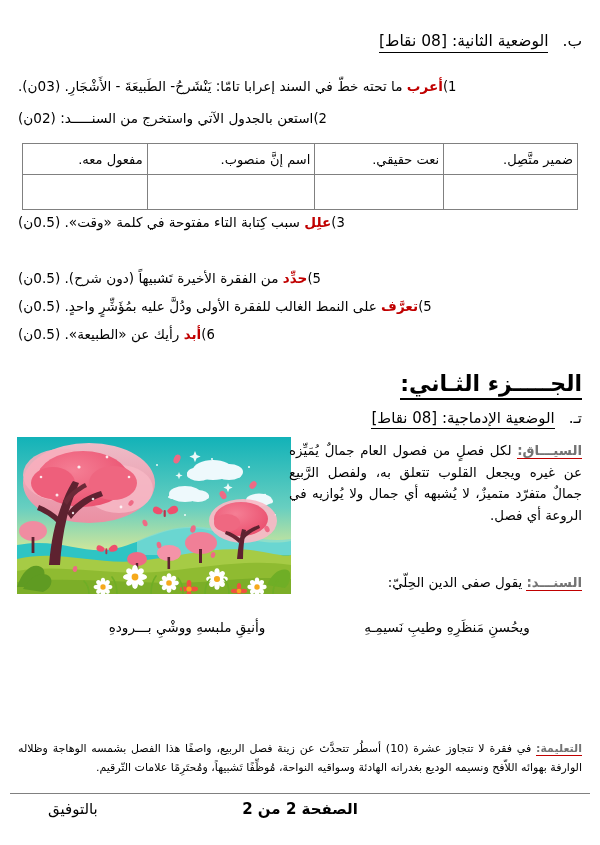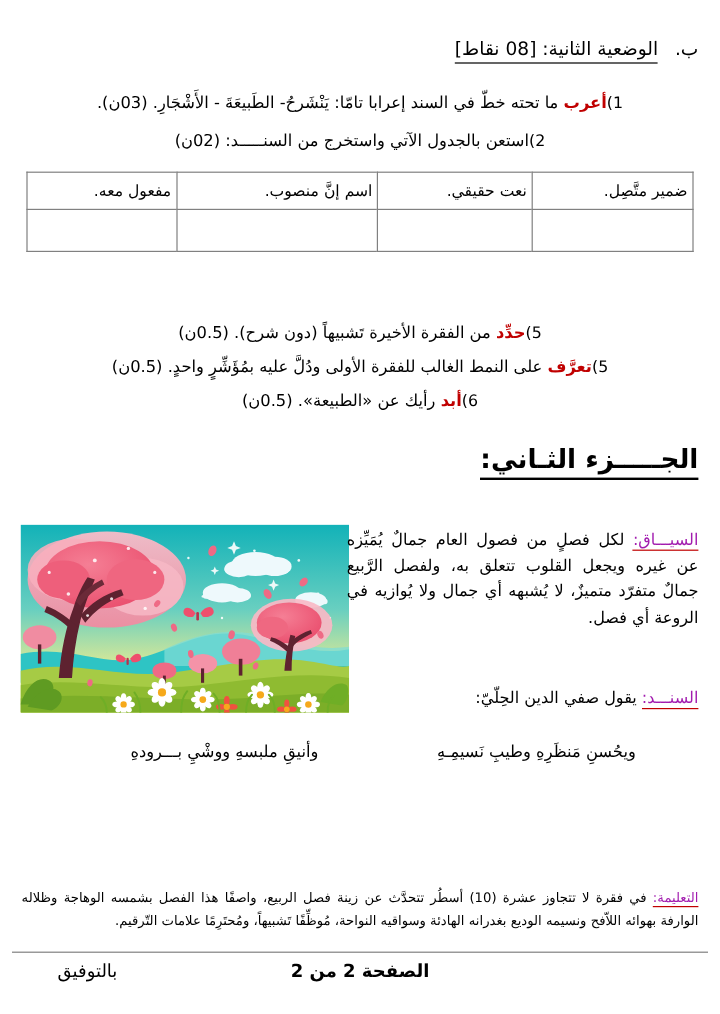--- a/index.html
+++ b/index.html
@@ -43,21 +43,21 @@
     border-bottom: 1.1px solid #000;
     padding-bottom: 1px;
   }
 
   
   .qline {
     position: absolute;
     right: 18px;
     left: 18px;
     direction: rtl;
-    text-align: center;
+    text-align: left;
     font-size: 13.6px;
     line-height: 1.25;
     white-space: nowrap;
   }
   .qline .num { font-size: 13.2px; }
   .kw {
     color: #c00000;
     font-weight: bold;
   }
 
@@ -135,22 +135,22 @@
     top: 440px;
     right: 18px;
     width: 293px;
     direction: rtl;
     text-align: justify;
     text-align-last: right;
     font-size: 13.4px;
     line-height: 1.62;
   }
   .lbl-red {
-    color: #a21caf;
-    font-weight: normal;
+    color: #737373;
+    font-weight: bold;
     border-bottom: 1.2px solid #c00000;
     display: inline;
   }
 
   .sanad-line {
     position: absolute;
     top: 573px;
     right: 18px;
     width: 293px;
     direction: rtl;
@@ -261,38 +261,44 @@
       <tr class="answers">
         <td></td>
         <td></td>
         <td></td>
         <td></td>
       </tr>
     </tbody>
       </table>
   </div>
 
+  <div class="qline" style="top:214px;">
+    <span class="num">3)</span><span class="kw">علِل</span><span> سبب كِتابة التاء مفتوحة في كلمة «وقت». (0.5ن)</span>
+  </div>
 
 
   <div class="qline" style="top:270px;">
     <span class="num">5)</span><span class="kw">حدِّد</span><span> من الفقرة الأخيرة تَشبيهاً (دون شرح). (0.5ن)</span>
   </div>
 
   <div class="qline" style="top:298px;">
     <span class="num">5)</span><span class="kw">تعرَّف</span><span> على النمط الغالب للفقرة الأولى ودُلَّ عليه بمُؤَشِّرٍ واحدٍ. (0.5ن)</span>
   </div>
 
   <div class="qline" style="top:326px;">
     <span class="num">6)</span><span class="kw">أبد</span><span> رأيك عن «الطبيعة». (0.5ن)</span>
   </div>
 
   <div class="part-two">
     <span class="u">الجـــــزء الثـاني:</span>
   </div>
 
+  <div class="sec-header2">
+    <span class="letter">تـ.</span><span class="title-u">الوضعية الإدماجية: [08 نقاط]</span>
+  </div>
 
   <div class="illus">
     <svg viewBox="0 0 274 157" xmlns="http://www.w3.org/2000/svg">
       <defs>
         <linearGradient id="skyg" x1="0" y1="0" x2="0" y2="1">
           <stop offset="0%" stop-color="#12b2b8"></stop>
           <stop offset="45%" stop-color="#68cfc0"></stop>
           <stop offset="72%" stop-color="#cfe69a"></stop>
           <stop offset="100%" stop-color="#f7f0a4"></stop>
         </linearGradient>

